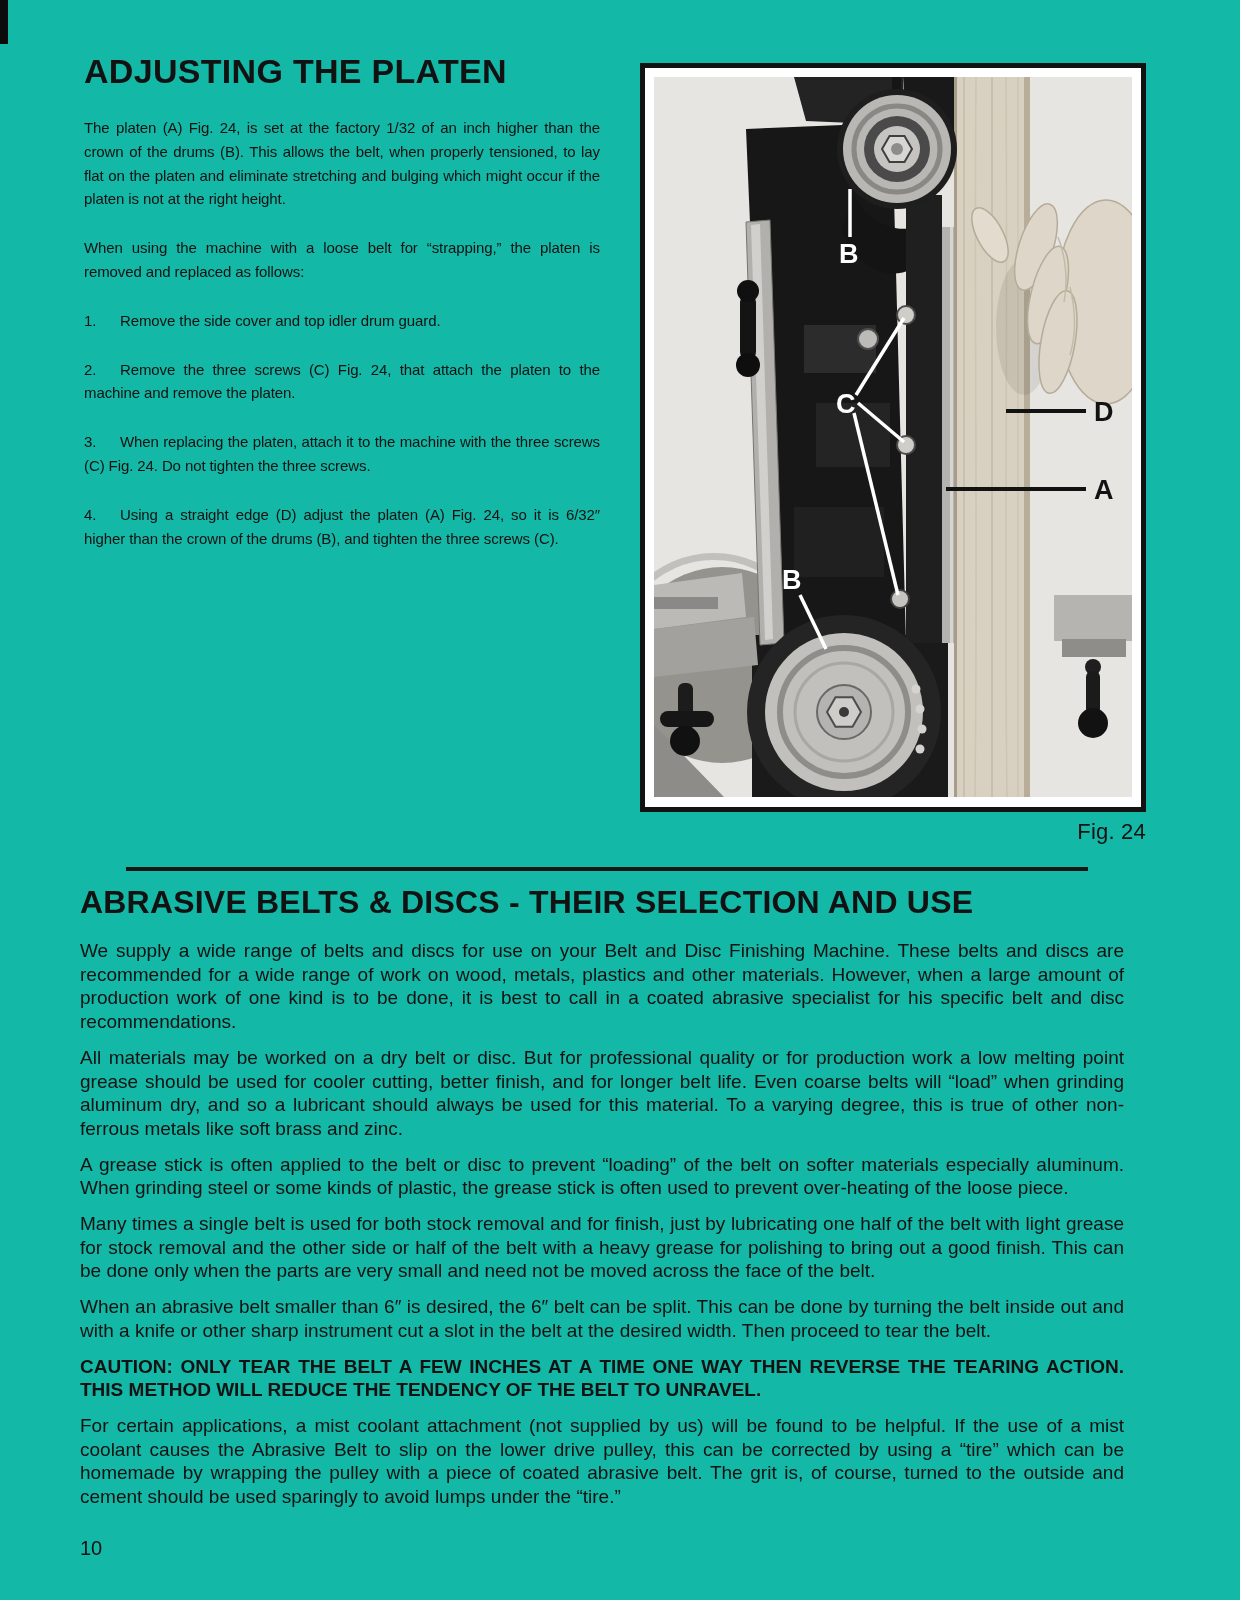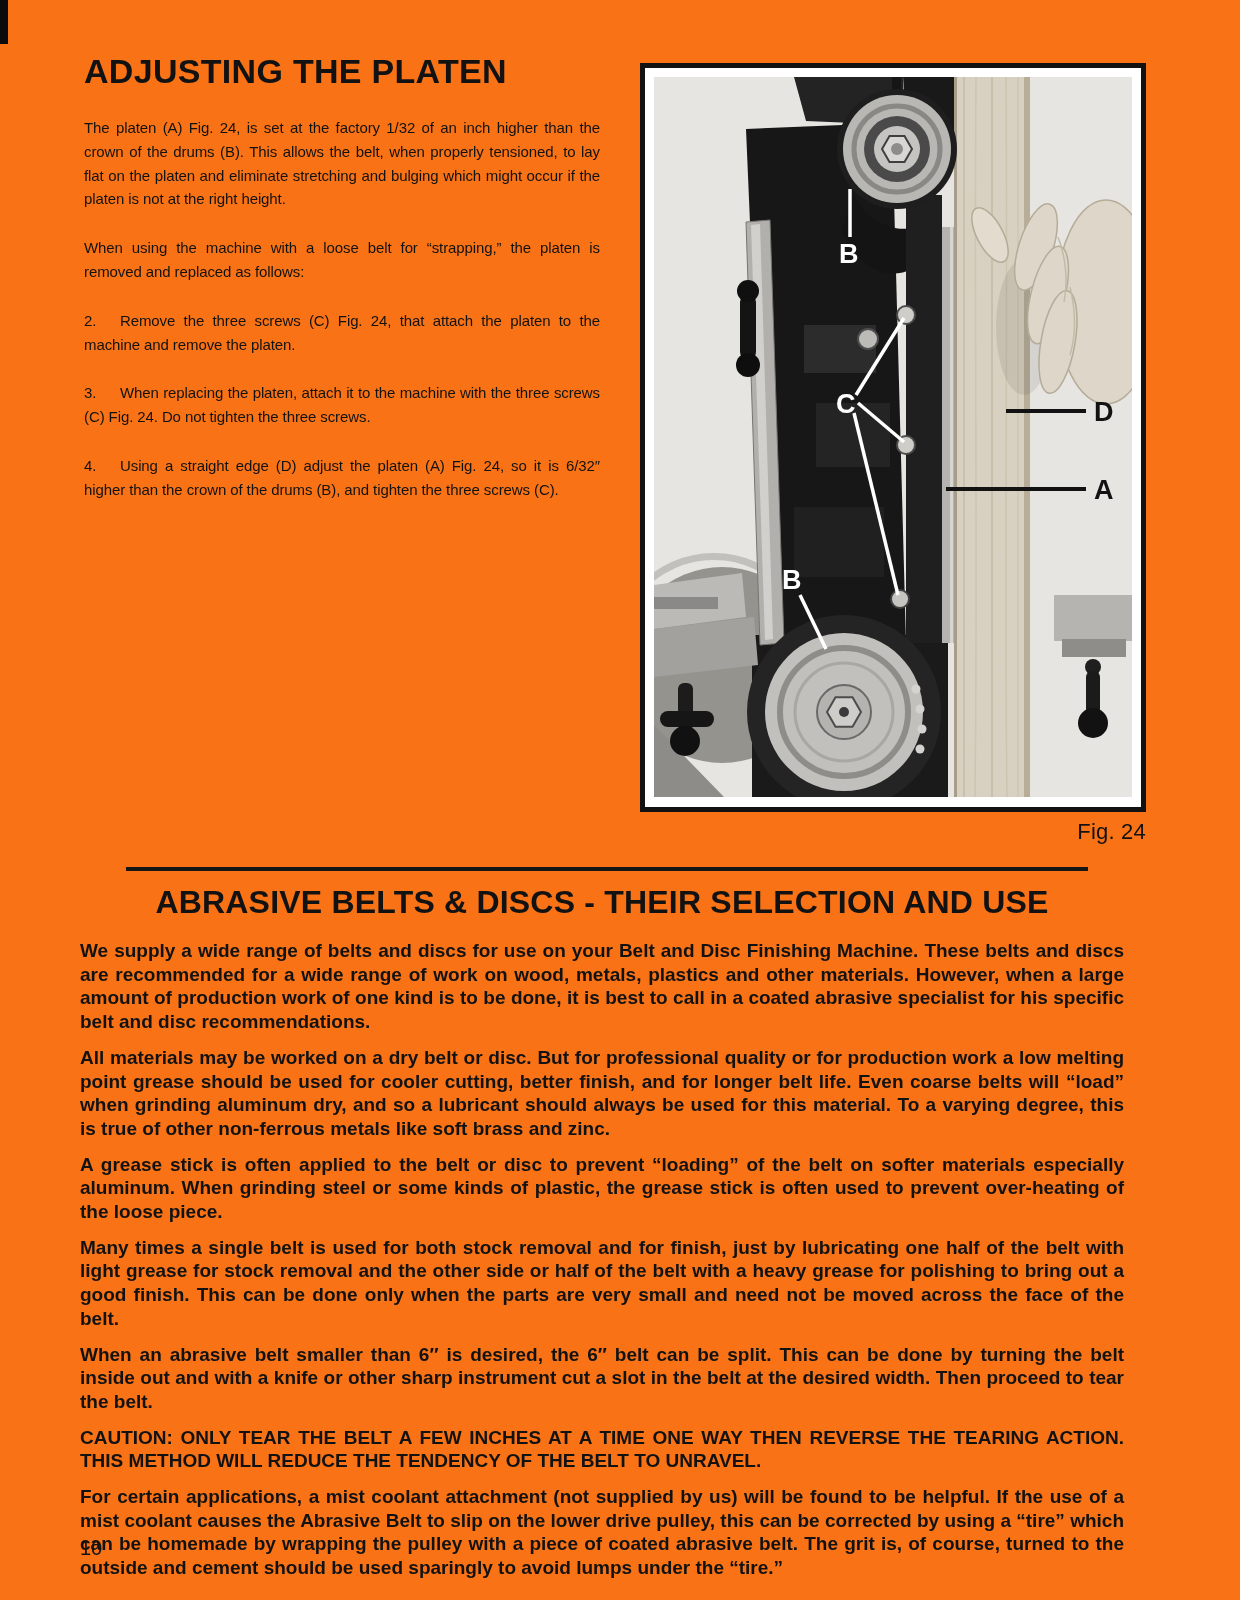--- a/index.html
+++ b/index.html
@@ -1,18 +1,18 @@
 <!DOCTYPE html>
 <html><head>
 <meta charset="utf-8">
 <style>
   html,body{margin:0;padding:0;background:#e9e9e9;}
   .page{
     position:relative;width:1240px;height:1600px;margin:0 auto;
-    background:#f97316;overflow:hidden;color:#121212;
+    background:#14b8a6;overflow:hidden;color:#121212;
     font-family:"Liberation Sans","DejaVu Sans",sans-serif;
   }
   .scan-mark{position:absolute;left:0;top:0;width:8px;height:44px;background:#0b0b0b;}
 
   
   .left-col{position:absolute;left:84px;top:52px;width:516px;}
   .s1-title{
     font-size:34px;font-weight:bold;letter-spacing:.3px;
     margin:0 0 26px 0;line-height:38px;
   }
@@ -35,46 +35,46 @@
     text-align:right;font-size:22px;letter-spacing:.2px;
   }
   .fig-label{font-family:"Liberation Sans","DejaVu Sans",sans-serif;font-weight:bold;font-size:27px;}
 
   
   .divider{position:absolute;left:126px;top:867px;width:962px;height:4px;background:#161616;}
 
   
   .section2{position:absolute;left:80px;top:884px;width:1044px;}
   .s2-title{
-    font-size:32px;font-weight:bold;text-align:center;
+    font-size:32px;font-weight:bold;text-align:left;
     margin:0 0 19px 0;line-height:36px;letter-spacing:.2px;
   }
   .section2 p{
     font-size:19px;line-height:23.7px;text-align:justify;
     margin:0 0 12px 0;
-    font-weight:bold;
   }
   .section2 p.caution{font-weight:bold;}
 
   .page-num{
     position:absolute;left:80px;top:1537px;width:1044px;
     text-align:left;font-size:20px;
   }
 </style>
 </head>
 <body>
 
 <div class="page">
   <div class="scan-mark"></div>
 
   <div class="left-col">
     <h1 class="s1-title">ADJUSTING THE PLATEN</h1>
     <p>The platen (A) Fig. 24, is set at the factory 1/32 of an inch higher than the crown of the drums (B). This allows the belt, when properly tensioned, to lay flat on the platen and eliminate stretching and bulging which might occur if the platen is not at the right height.</p>
     <p>When using the machine with a loose belt for “strapping,” the platen is removed and replaced as follows:</p>
 
+    <p class="step"><span class="step-num">1.</span><span>Remove the side cover and top idler drum guard.</span></p>
     <p class="step"><span class="step-num">2.</span><span>Remove the three screws (C) Fig. 24, that attach the platen to the machine and remove the platen.</span></p>
     <p class="step"><span class="step-num">3.</span><span>When replacing the platen, attach it to the machine with the three screws (C) Fig. 24. Do not tighten the three screws.</span></p>
     <p class="step"><span class="step-num">4.</span><span>Using a straight edge (D) adjust the platen (A) Fig. 24, so it is 6/32″ higher than the crown of the drums (B), and tighten the three screws (C).</span></p>
   </div>
 
   <div class="figure-frame">
     <svg viewBox="0 0 478 720" width="478" height="720">
 
       <rect x="0" y="0" width="478" height="720" fill="#e7e5e1"></rect>
 

